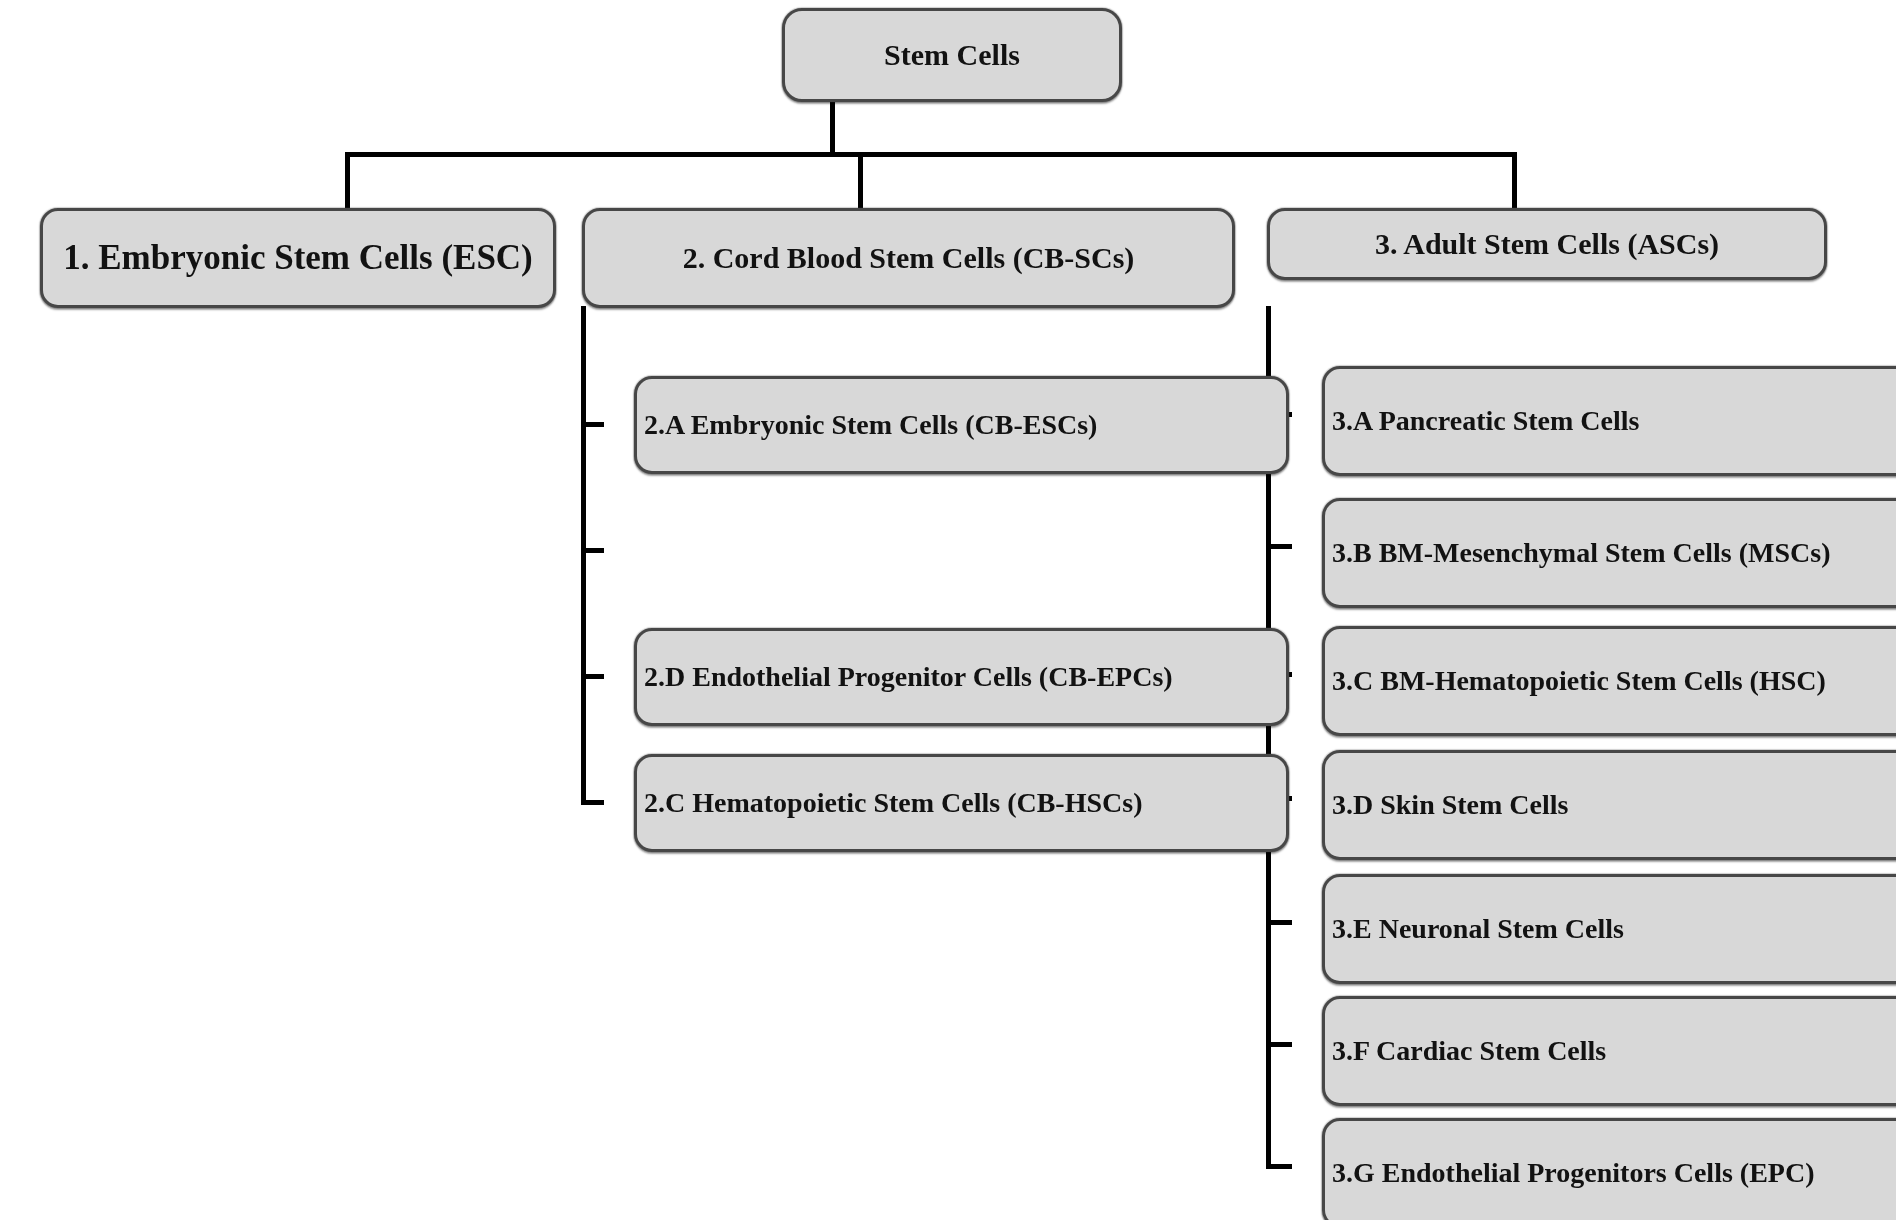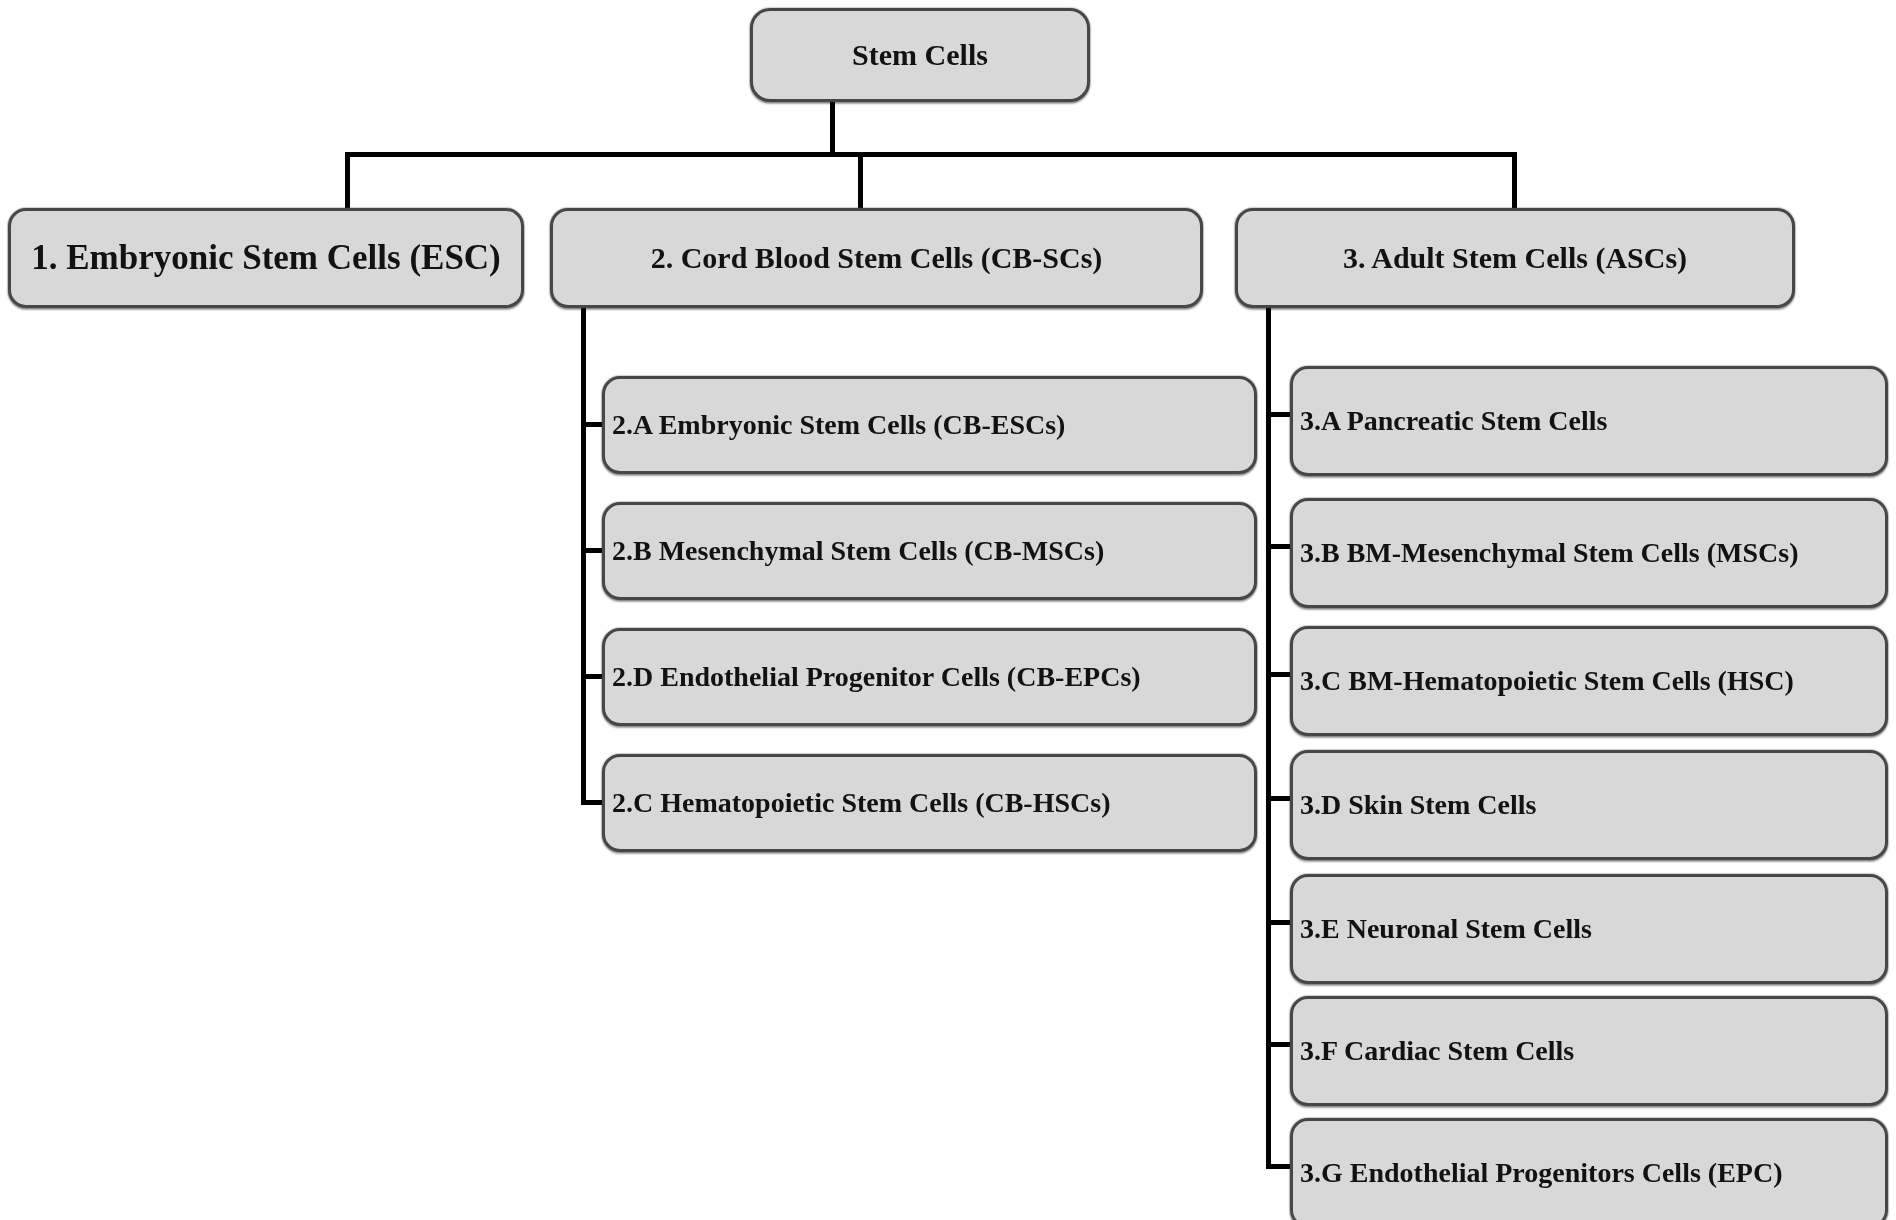--- a/index.html
+++ b/index.html
@@ -22,31 +22,32 @@
     box-sizing: border-box;
     background: #d8d8d8;
     border: 3px solid #474747;
     border-radius: 18px;
     box-shadow: 0 2px 2px rgba(0,0,0,0.35), 0 0 1px 1px rgba(60,60,60,0.25);
     display: flex;
     align-items: center;
     color: #121212;
     font-weight: 700;
     white-space: nowrap;
+    margin-left: 32px;
   }
   .node.center { justify-content: center; text-align: center; }
   .node.leftal { justify-content: flex-start; padding-left: 7px; }
 
   
   #node-root   { left: 750px; top: 8px;   width: 340px; height: 94px;  font-size: 30px; border-radius: 20px; }
 
   
   #node-1      { left: 8px;    top: 208px; width: 516px; height: 100px; font-size: 35px; }
   #node-2      { left: 550px;  top: 208px; width: 653px; height: 100px; font-size: 30px; }
-  #node-3      { left: 1235px; top: 208px; width: 560px; height: 100px; font-size: 30px; }
+  #node-3      { left: 1235px; top: 208px; width: 560px; height: 72px; font-size: 30px; }
 
   
   .sub2 { left: 602px; width: 655px; height: 98px; font-size: 28px; text-align: center; }
   #node-2a { top: 376px; }
   #node-2b { top: 502px; }
   #node-2d { top: 628px; }
   #node-2c { top: 754px; }
 
   
   .sub3 { left: 1290px; width: 598px; height: 110px; font-size: 28px; }
@@ -114,23 +115,20 @@
   <div class="node center" id="node-2">
     <span>2. Cord Blood Stem Cells (CB-SCs)</span>
   </div>
   <div class="node center" id="node-3">
     <span>3. Adult Stem Cells (ASCs)</span>
   </div>
 
   <div class="node leftal sub2" id="node-2a">
     <span>2.A Embryonic Stem Cells (CB-ESCs)</span>
   </div>
-  <div class="node leftal sub2" id="node-2b">
-    <span>2.B Mesenchymal Stem Cells (CB-MSCs)</span>
-  </div>
   <div class="node leftal sub2" id="node-2d">
     <span>2.D Endothelial Progenitor Cells (CB-EPCs)</span>
   </div>
   <div class="node leftal sub2" id="node-2c">
     <span>2.C Hematopoietic Stem Cells (CB-HSCs)</span>
   </div>
 
   <div class="node leftal sub3" id="node-3a">
     <span>3.A Pancreatic Stem Cells</span>
   </div>

